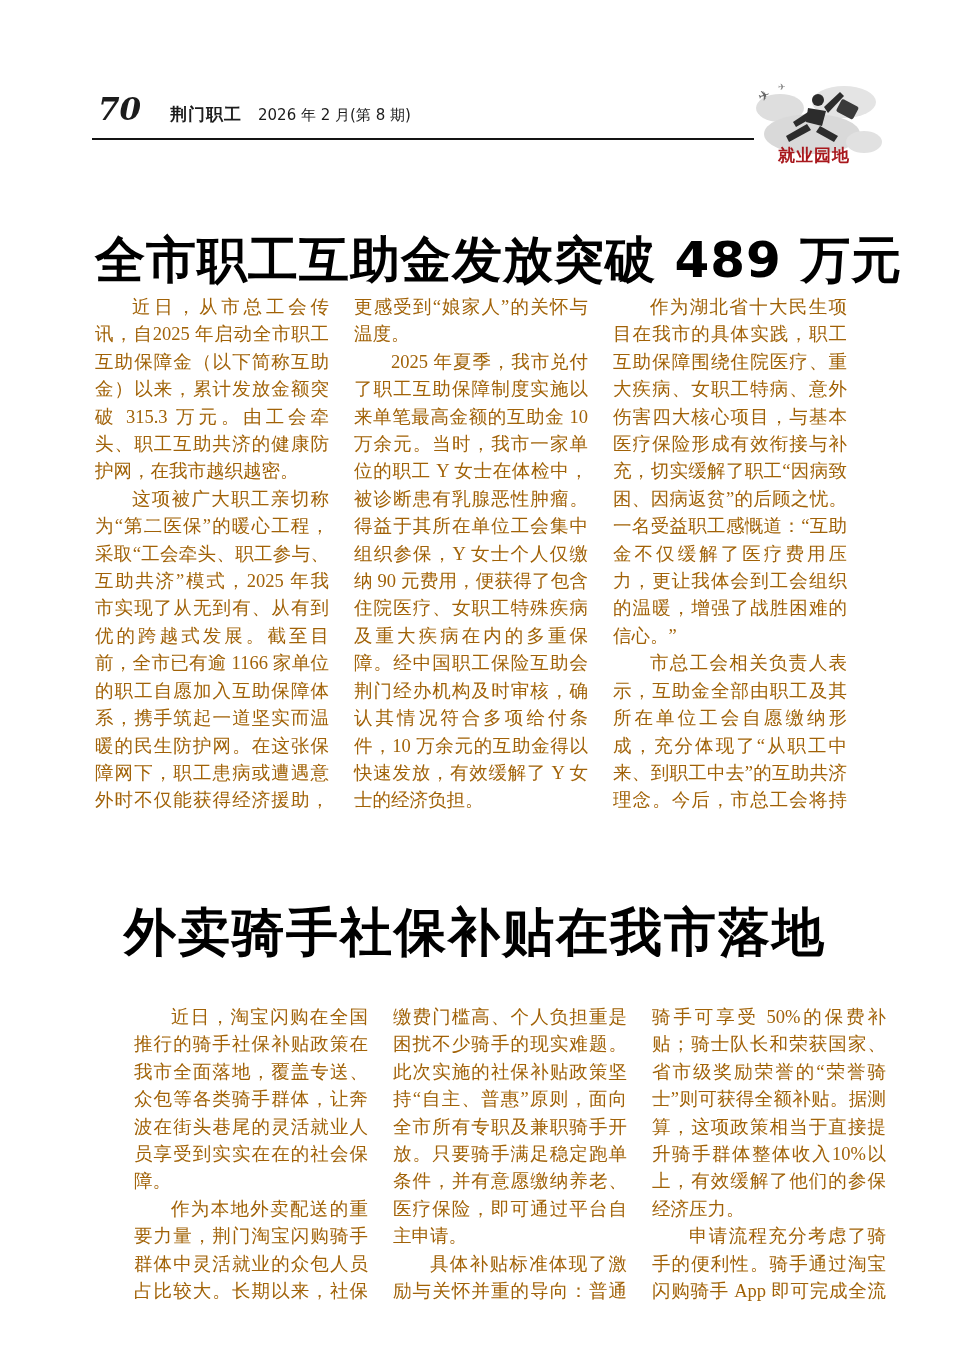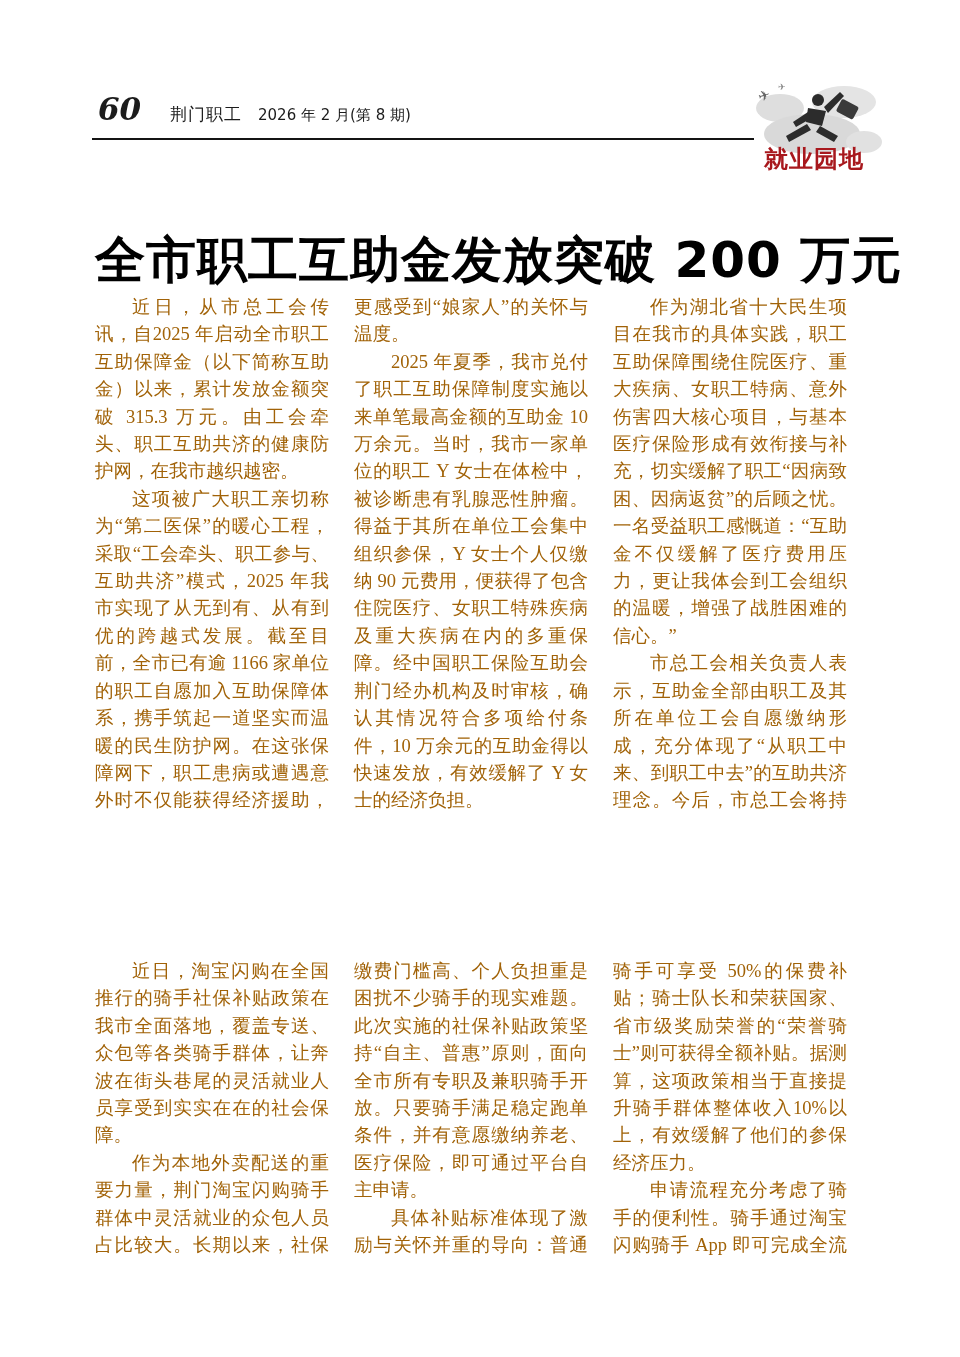--- a/index.html
+++ b/index.html
@@ -15,42 +15,42 @@
   
   .header-pagenum{
     position:absolute;left:98px;top:94px;
     font-family:"DejaVu Serif", serif;
     font-style:italic;font-weight:bold;
     font-size:31px;line-height:1;
   }
   .header-journal{
     position:absolute;left:170px;top:106px;
     font-family:"DejaVu Sans", sans-serif;
-    font-weight:normal;font-size:17px;line-height:1;
+    font-weight:bold;font-size:17px;line-height:1;
     letter-spacing:1px;
   }
   .header-issue{
     position:absolute;left:258px;top:108px;
     font-family:"DejaVu Sans", sans-serif;
     font-size:15px;line-height:1;
   }
   .header-rule{
     position:absolute;left:92px;top:138px;
     width:662px;height:2px;background:#141414;
   }
   
   .masthead{
     position:absolute;left:746px;top:78px;width:136px;height:100px;
   }
   .masthead svg{display:block;}
   .section-label{
     position:absolute;left:746px;top:146px;width:136px;
     text-align:center;
     font-family:"DejaVu Sans", sans-serif;
-    font-weight:bold;font-size:24px;line-height:1.1;
+    font-weight:bold;font-size:17px;line-height:1.1;
     color:#a8181d;
     letter-spacing:1px;
   }
   
   .article1-title{
     position:absolute;left:95px;top:196px;width:760px;
     text-align:center;
     font-family:"DejaVu Sans", sans-serif;
     font-weight:bold;font-size:50px;line-height:1.2;
     letter-spacing:1px;
@@ -69,30 +69,30 @@
   
   .article-body{
     position:absolute;left:95px;width:752px;
     column-count:3;column-gap:25px;column-fill:auto;
     text-align:justify;
     font-size:18.5px;line-height:27.4px;
     color:#a16207;
     overflow:hidden;
   }
   .article1-body{top:294px;height:524px;}
-  .article2-body{top:958px;height:304px;}
+  .article2-body{top:1004px;height:304px;margin-left:39px;}
   .para{margin:0;text-indent:2em;}
   .flow{display:contents;}
 </style>
 </head>
 <body>
 
 <div class="page">
 
-  <div class="header-pagenum">60</div>
+  <div class="header-pagenum">70</div>
   <div class="header-journal">荆门职工</div>
   <div class="header-issue">2026 年 2 月(第 8 期)</div>
   <div class="header-rule"></div>
 
   <div class="masthead">
     <svg width="136" height="78" viewBox="0 0 136 78" xmlns="http://www.w3.org/2000/svg">
       <ellipse cx="34" cy="30" rx="24" ry="14" fill="#dedede"></ellipse>
       <ellipse cx="98" cy="24" rx="32" ry="16" fill="#e4e4e4"></ellipse>
       <ellipse cx="66" cy="56" rx="48" ry="20" fill="#d9d9d9"></ellipse>
       <ellipse cx="118" cy="64" rx="18" ry="11" fill="#e1e1e1"></ellipse>
@@ -104,23 +104,24 @@
         <path d="M78 29 L94 14 L98 18 L82 35 Z"></path>
         <path d="M62 34 L47 44 L50 49 L64 41 Z"></path>
         <path d="M61 46 L40 58 L43 64 L65 52 Z"></path>
         <path d="M74 48 L92 58 L88 64 L70 54 Z"></path>
       </g>
       <rect x="92" y="24" width="19" height="14" rx="2" fill="#3a3a3a" transform="rotate(28 101 31)"></rect>
     </svg>
   </div>
   <div class="section-label">就业园地</div>
 
-  <h1 class="article1-title">全市职工互助金发放突破 200 万元</h1>
+  <h1 class="article1-title">全市职工互助金发放突破 489 万元</h1>
   <div class="article-body article1-body">
     <div class="flow"><p class="para">近日，从市总工会传讯，自2025 年启动全市职工互助保障金（以下简称互助金）以来，累计发放金额突破 315.3 万元。由工会牵头、职工互助共济的健康防护网，在我市越织越密。</p><p class="para">这项被广大职工亲切称为“第二医保”的暖心工程，采取“工会牵头、职工参与、互助共济”模式，2025 年我市实现了从无到有、从有到优的跨越式发展。截至目前，全市已有逾 1166 家单位的职工自愿加入互助保障体系，携手筑起一道坚实而温暖的民生防护网。在这张保障网下，职工患病或遭遇意外时不仅能获得经济援助，更感受到“娘家人”的关怀与温度。</p><p class="para">2025 年夏季，我市兑付了职工互助保障制度实施以来单笔最高金额的互助金 10 万余元。当时，我市一家单位的职工 Y 女士在体检中，被诊断患有乳腺恶性肿瘤。得益于其所在单位工会集中组织参保，Y 女士个人仅缴纳 90 元费用，便获得了包含住院医疗、女职工特殊疾病及重大疾病在内的多重保障。经中国职工保险互助会荆门经办机构及时审核，确认其情况符合多项给付条件，10 万余元的互助金得以快速发放，有效缓解了 Y 女士的经济负担。</p><p class="para">作为湖北省十大民生项目在我市的具体实践，职工互助保障围绕住院医疗、重大疾病、女职工特病、意外伤害四大核心项目，与基本医疗保险形成有效衔接与补充，切实缓解了职工“因病致困、因病返贫”的后顾之忧。一名受益职工感慨道：“互助金不仅缓解了医疗费用压力，更让我体会到工会组织的温暖，增强了战胜困难的信心。”</p><p class="para">市总工会相关负责人表示，互助金全部由职工及其所在单位工会自愿缴纳形成，充分体现了“从职工中来、到职工中去”的互助共济理念。今后，市总工会将持续推动互助保障工作提质扩面，优化办事流程，提高理赔服务效率，让这份源于职工、用于职工的温暖保障惠及更多职工家庭。</p></div>
     
   </div>
 
+  <h1 class="article2-title">外卖骑手社保补贴在我市落地</h1>
   <div class="article-body article2-body">
     <div class="flow"><p class="para">近日，淘宝闪购在全国推行的骑手社保补贴政策在我市全面落地，覆盖专送、众包等各类骑手群体，让奔波在街头巷尾的灵活就业人员享受到实实在在的社会保障。</p><p class="para">作为本地外卖配送的重要力量，荆门淘宝闪购骑手群体中灵活就业的众包人员占比较大。长期以来，社保缴费门槛高、个人负担重是困扰不少骑手的现实难题。此次实施的社保补贴政策坚持“自主、普惠”原则，面向全市所有专职及兼职骑手开放。只要骑手满足稳定跑单条件，并有意愿缴纳养老、医疗保险，即可通过平台自主申请。</p><p class="para">具体补贴标准体现了激励与关怀并重的导向：普通骑手可享受 50%的保费补贴；骑士队长和荣获国家、省市级奖励荣誉的“荣誉骑士”则可获得全额补贴。据测算，这项政策相当于直接提升骑手群体整体收入10%以上，有效缓解了他们的参保经济压力。</p><p class="para">申请流程充分考虑了骑手的便利性。骑手通过淘宝闪购骑手 App 即可完成全流程操作，并可根据自身情况，灵活选择在户籍地或工作地参保。</p></div>
   </div>
 
 </div>
 
 </body></html>

